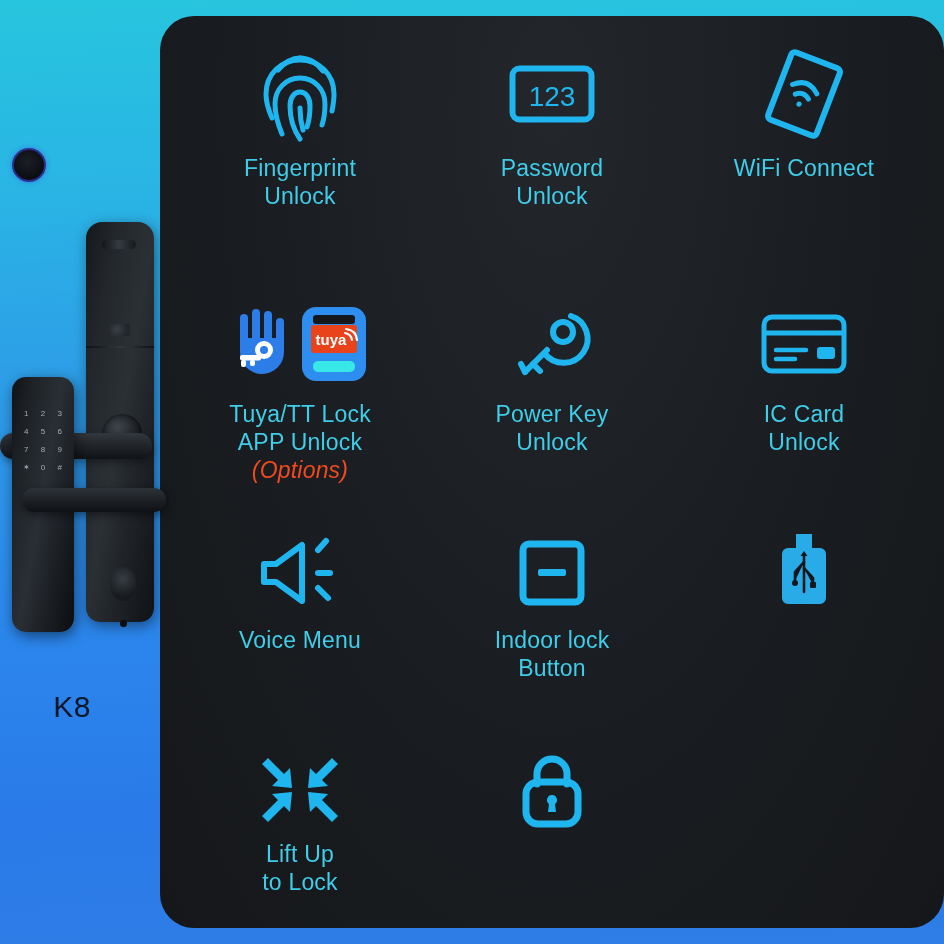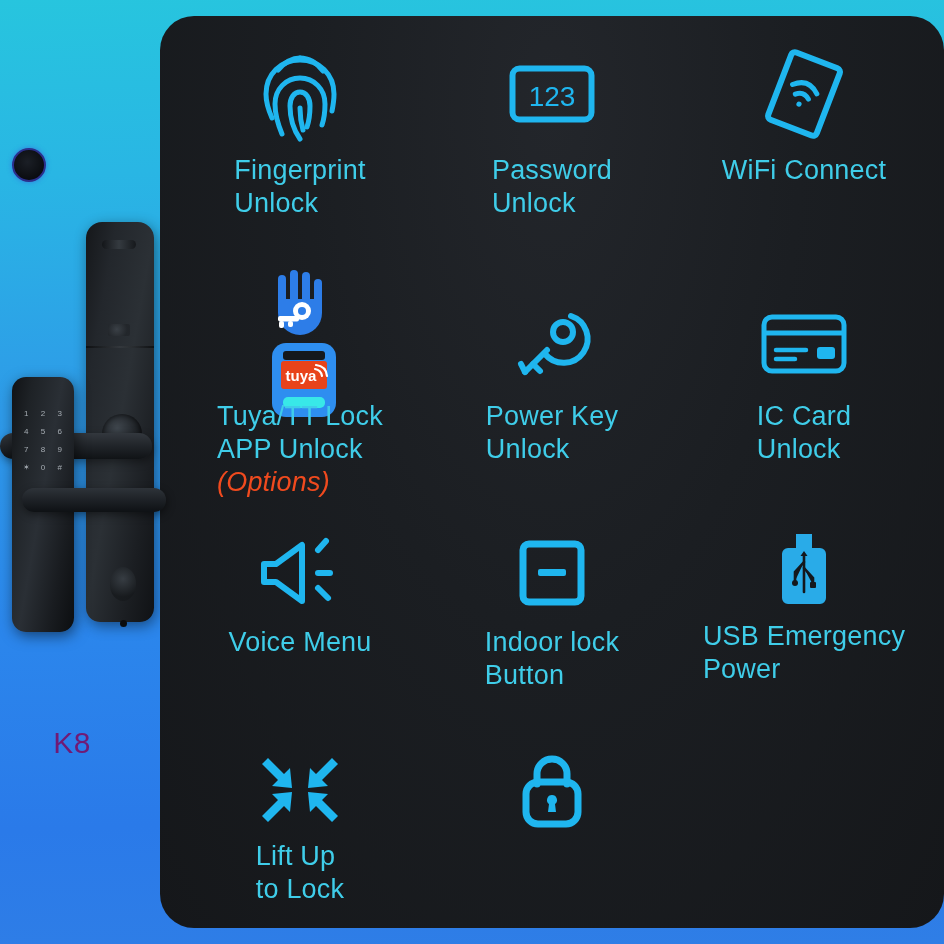--- a/index.html
+++ b/index.html
@@ -87,48 +87,48 @@
   .handle-front {
     position:absolute; left:22px; top:488px; width:144px; height:24px;
     border-radius:12px;
     background:linear-gradient(180deg,#2e3339 0%,#1f2328 45%,#0e1114 100%);
     box-shadow:1px 3px 9px rgba(0,0,0,.45);
     z-index:5;
   }
 
   #model-label {
     position:absolute; left:0; top:690px; width:144px;
-    text-align:center; color:#701a75; font-size:30px; letter-spacing:.5px;margin-top:36px;
+    text-align:center; color:#0f172a; font-size:30px; letter-spacing:.5px;
   }
 
   
   #feature-panel {
     position:absolute; left:160px; top:16px; width:784px; height:912px;
     background:
       radial-gradient(ellipse at 50% 10%, #23262b 0%, #1b1e22 45%, #15171a 100%);
     border-radius:34px;
     overflow:hidden;
   }
   #feature-grid {
     position:absolute; inset:0;
     display:grid;
     grid-template-columns:repeat(3,1fr);
     grid-template-rows:254px 232px 220px 206px;
     padding:18px 14px 8px 14px;
   }
   .cell { display:flex; flex-direction:column; align-items:center; justify-content:flex-start; }
   .cell .icon-wrap { height:124px; display:flex; align-items:center; justify-content:center;text-decoration:underline; }
   .cell .label {
-    text-align:left; color:#3fcde9; font-size:27px; line-height:1.22;
+    text-align:center; color:#3fcde9; font-size:23px; line-height:1.22;
     letter-spacing:.2px; padding:0 4px;
   }
   .cell .label .ln2.bold { font-weight:normal; }
   .cell .label .opt { color:#f04a1e; display:block;font-style:italic; }
   .cell.r1 .icon-wrap { height:120px; }
-  .cell.r2 .icon-wrap { height:112px;flex-direction:column; }
+  .cell.r2 .icon-wrap { height:112px; }
   .cell.r3 .icon-wrap { height:106px; }
   .cell.r4 .icon-wrap { height:100px; }
   .ln { display:block; }
   svg { display:block; overflow:visible; }
 </style>
 </head>
 <body>
 
 <div id="product-area">
 
@@ -336,24 +336,20 @@
             <path d="M23 22 v38"></path>
             <path d="M23 30 L14 40 v9"></path>
             <path d="M23 36 L32 46 v7"></path>
             <path d="M23 19 l-3.5 5 h7 z" stroke="none"></path>
             <circle cx="14" cy="51" r="3" stroke="none"></circle>
             <rect x="29" y="50" width="6" height="6" rx="1" stroke="none"></rect>
           </g>
         </svg>
       </span>
         </div>
-      <div class="label">
-        <span class="ln">USB Emergency</span>
-        <span class="ln ln2">Power</span>
-      </div>
     </div>
 
     <div class="cell r4">
       <div class="icon-wrap">
           <span>
         <svg width="76" height="72" viewBox="0 0 76 72">
           <g fill="#1fb6ef">
             <g transform="translate(0,0)">
               <path d="M6 4 L22 20 L28 14 L30 34 L10 32 L16 26 L0 10 z"></path>
             </g>

